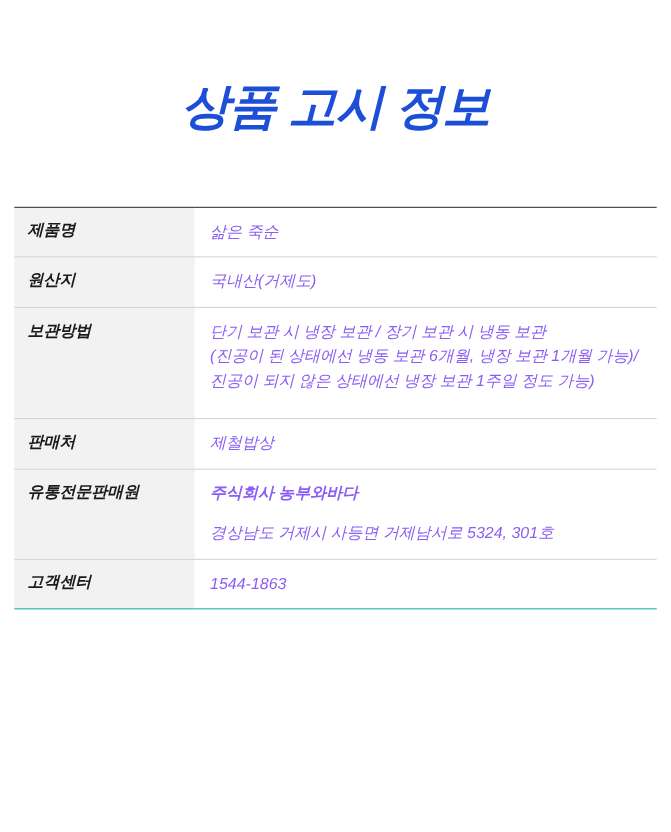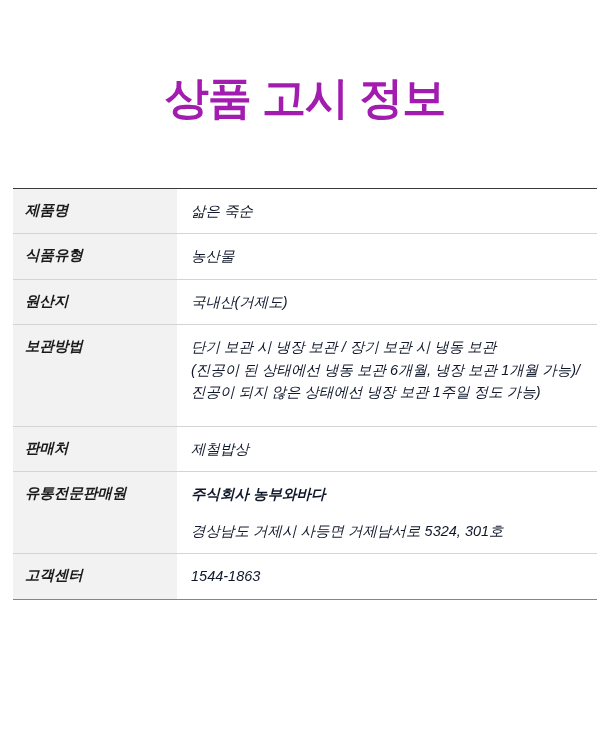--- a/index.html
+++ b/index.html
@@ -18,24 +18,25 @@
     position: relative;
     width: 610px;
     height: 756px;
     box-sizing: border-box;
   }
   .title {
     text-align: center;
     font-size: 44px;
     font-weight: bold;
     letter-spacing: -1px;
-    color: #a21caf;
+    color: #1d4ed8;
     padding-top: 72px;
     padding-bottom: 0;
     line-height: 1.2;
+    font-style: italic;
   }
   .table-wrap {
     position: absolute;
     left: 13px;
     right: 13px;
     top: 188px;
     font-style: italic;
   }
   table.spec {
     width: 100%;
@@ -60,21 +61,21 @@
     color: #1a1a1a;
     padding: 11px 0 11px 12px;
     vertical-align: top;
     line-height: 1.45;
     border: none;
   }
   table.spec td {
     background: #ffffff;
     font-size: 14.5px;
     font-weight: normal;
-    color: #0f172a;
+    color: #8b5cf6;
     padding: 11px 8px 11px 14px;
     vertical-align: top;
     line-height: 1.55;
     border: none;
   }
   table.spec td .sub-line {
     display: block;
   }
   table.spec td .strong-line {
     display: block;
@@ -91,24 +92,20 @@
 <div class="page">
 
   <div class="title">상품 고시 정보</div>
 
   <div class="table-wrap">
     <table class="spec">
       <tbody>
         <tr>
           <th>제품명</th>
           <td>삶은 죽순</td>
-        </tr>
-        <tr>
-          <th>식품유형</th>
-          <td>농산물</td>
         </tr>
         <tr>
           <th>원산지</th>
           <td>국내산(거제도)</td>
         </tr>
         <tr>
           <th>보관방법</th>
           <td class="tall-cell">
             <span class="sub-line">단기 보관 시 냉장 보관 / 장기 보관 시 냉동 보관</span>
             <span class="sub-line">(진공이 된 상태에선 냉동 보관 6개월, 냉장 보관 1개월 가능)/진공이 되지 않은 상태에선 냉장 보관 1주일 정도 가능)</span>

